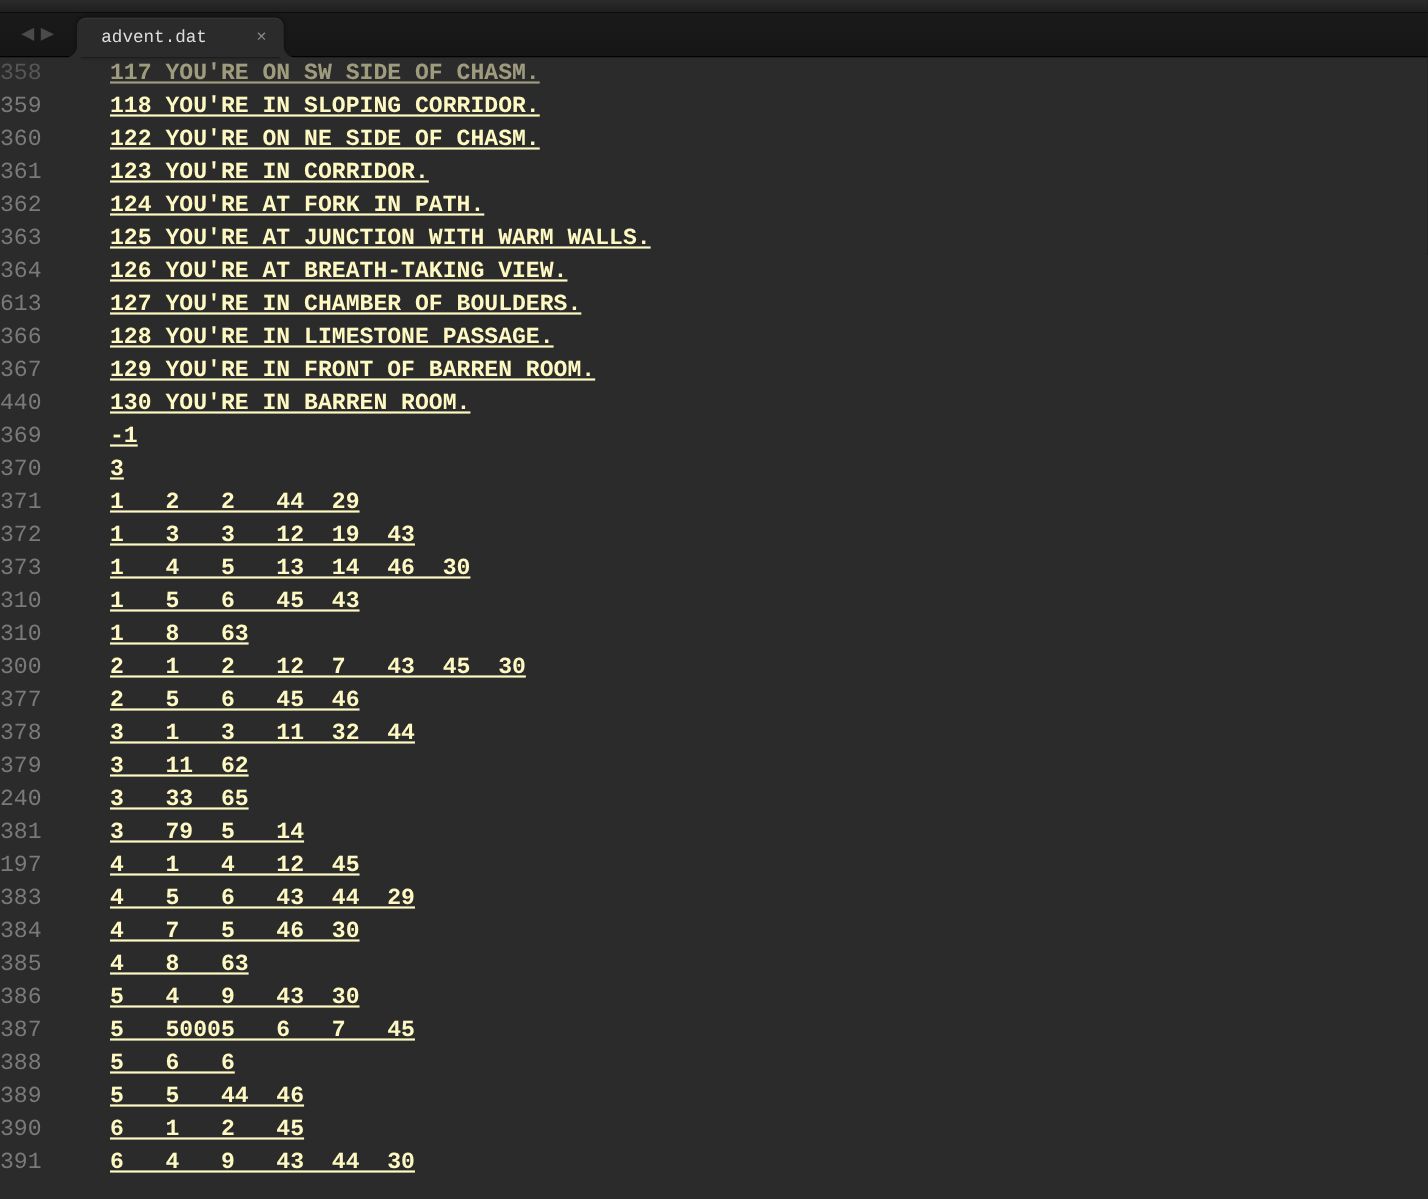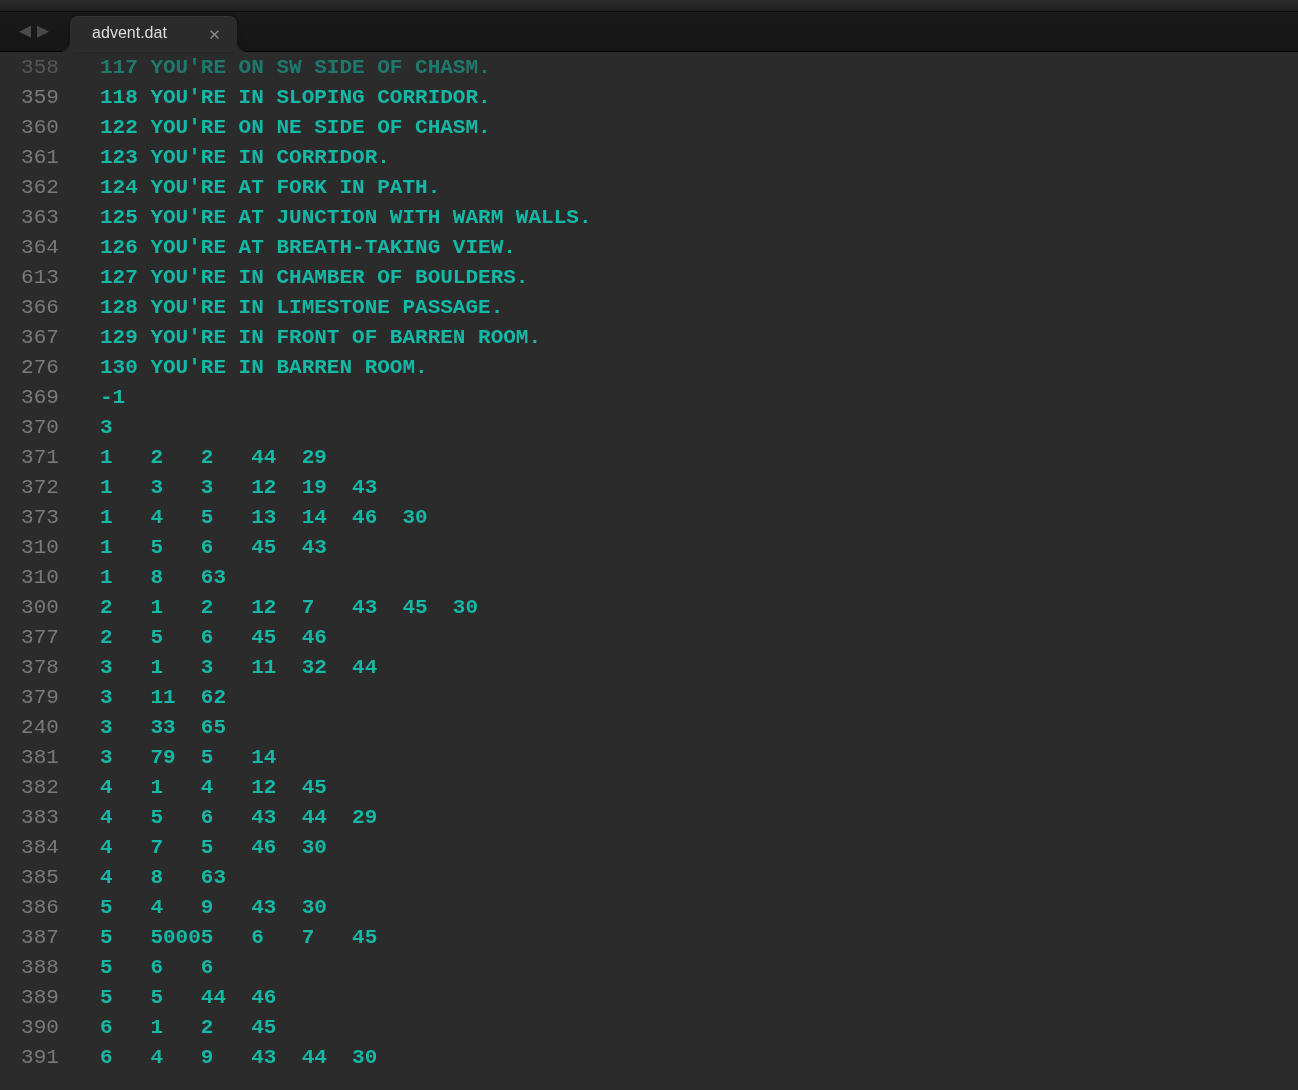--- a/index.html
+++ b/index.html
@@ -39,26 +39,27 @@
     }
     .nav-arrow {
       font-size: 20px;
       margin: 0 3px;
       line-height: 1;
     }
     .tab {
       position: relative;
       background: #2b2b2b;
       color: #ddd;
-      font-family: Liberation Sans, sans-serif;
+      font-family: Liberation Mono, monospace;
       font-size: 16px;
       padding: 8px 70px 8px 22px;
       border-top-left-radius: 8px;
       border-top-right-radius: 8px;
       display: flex;
+      align-items: center;
       height: 36px;
       margin-bottom: -1px;
       box-shadow: inset 0 1px 0 rgba(255,255,255,0.05), 0 -1px 4px rgba(0,0,0,0.4);
     }
     .tab::before,
     .tab::after {
       content: "";
       position: absolute;
       bottom: 0;
       width: 14px;
@@ -85,31 +86,32 @@
       line-height: 1;
     }
     .editor {
       display: flex;
       height: calc(100% - 52px);
       background: #2b2b2b;
       padding-top: 4px;
     }
     .gutter {
       width: 100px;
-      text-align: center;
+      text-align: left;
       padding-right: 20px;
       color: #7a7a7a;
       user-select: none;
       flex-shrink: 0;
     }
     .code {
       flex: 1;
-      color: #14b8a6;
+      color: #fef9c3;
       font-weight: bold;
       white-space: pre;
+      text-decoration: underline;
     }
     .line {
       height: 30px;
       line-height: 30px;
     }
     .gutter .line:first-child,
     .code .line:first-child {
       opacity: 0.55;
       position: relative;
       top: -3px;
@@ -137,35 +139,35 @@
       <div class="line">358</div>
       <div class="line">359</div>
       <div class="line">360</div>
       <div class="line">361</div>
       <div class="line">362</div>
       <div class="line">363</div>
       <div class="line">364</div>
       <div class="line">613</div>
       <div class="line">366</div>
       <div class="line">367</div>
-      <div class="line">276</div>
+      <div class="line">440</div>
       <div class="line">369</div>
       <div class="line">370</div>
       <div class="line">371</div>
       <div class="line">372</div>
       <div class="line">373</div>
       <div class="line">310</div>
       <div class="line">310</div>
       <div class="line">300</div>
       <div class="line">377</div>
       <div class="line">378</div>
       <div class="line">379</div>
       <div class="line">240</div>
       <div class="line">381</div>
-      <div class="line">382</div>
+      <div class="line">197</div>
       <div class="line">383</div>
       <div class="line">384</div>
       <div class="line">385</div>
       <div class="line">386</div>
       <div class="line">387</div>
       <div class="line">388</div>
       <div class="line">389</div>
       <div class="line">390</div>
       <div class="line">391</div>
     </div>

